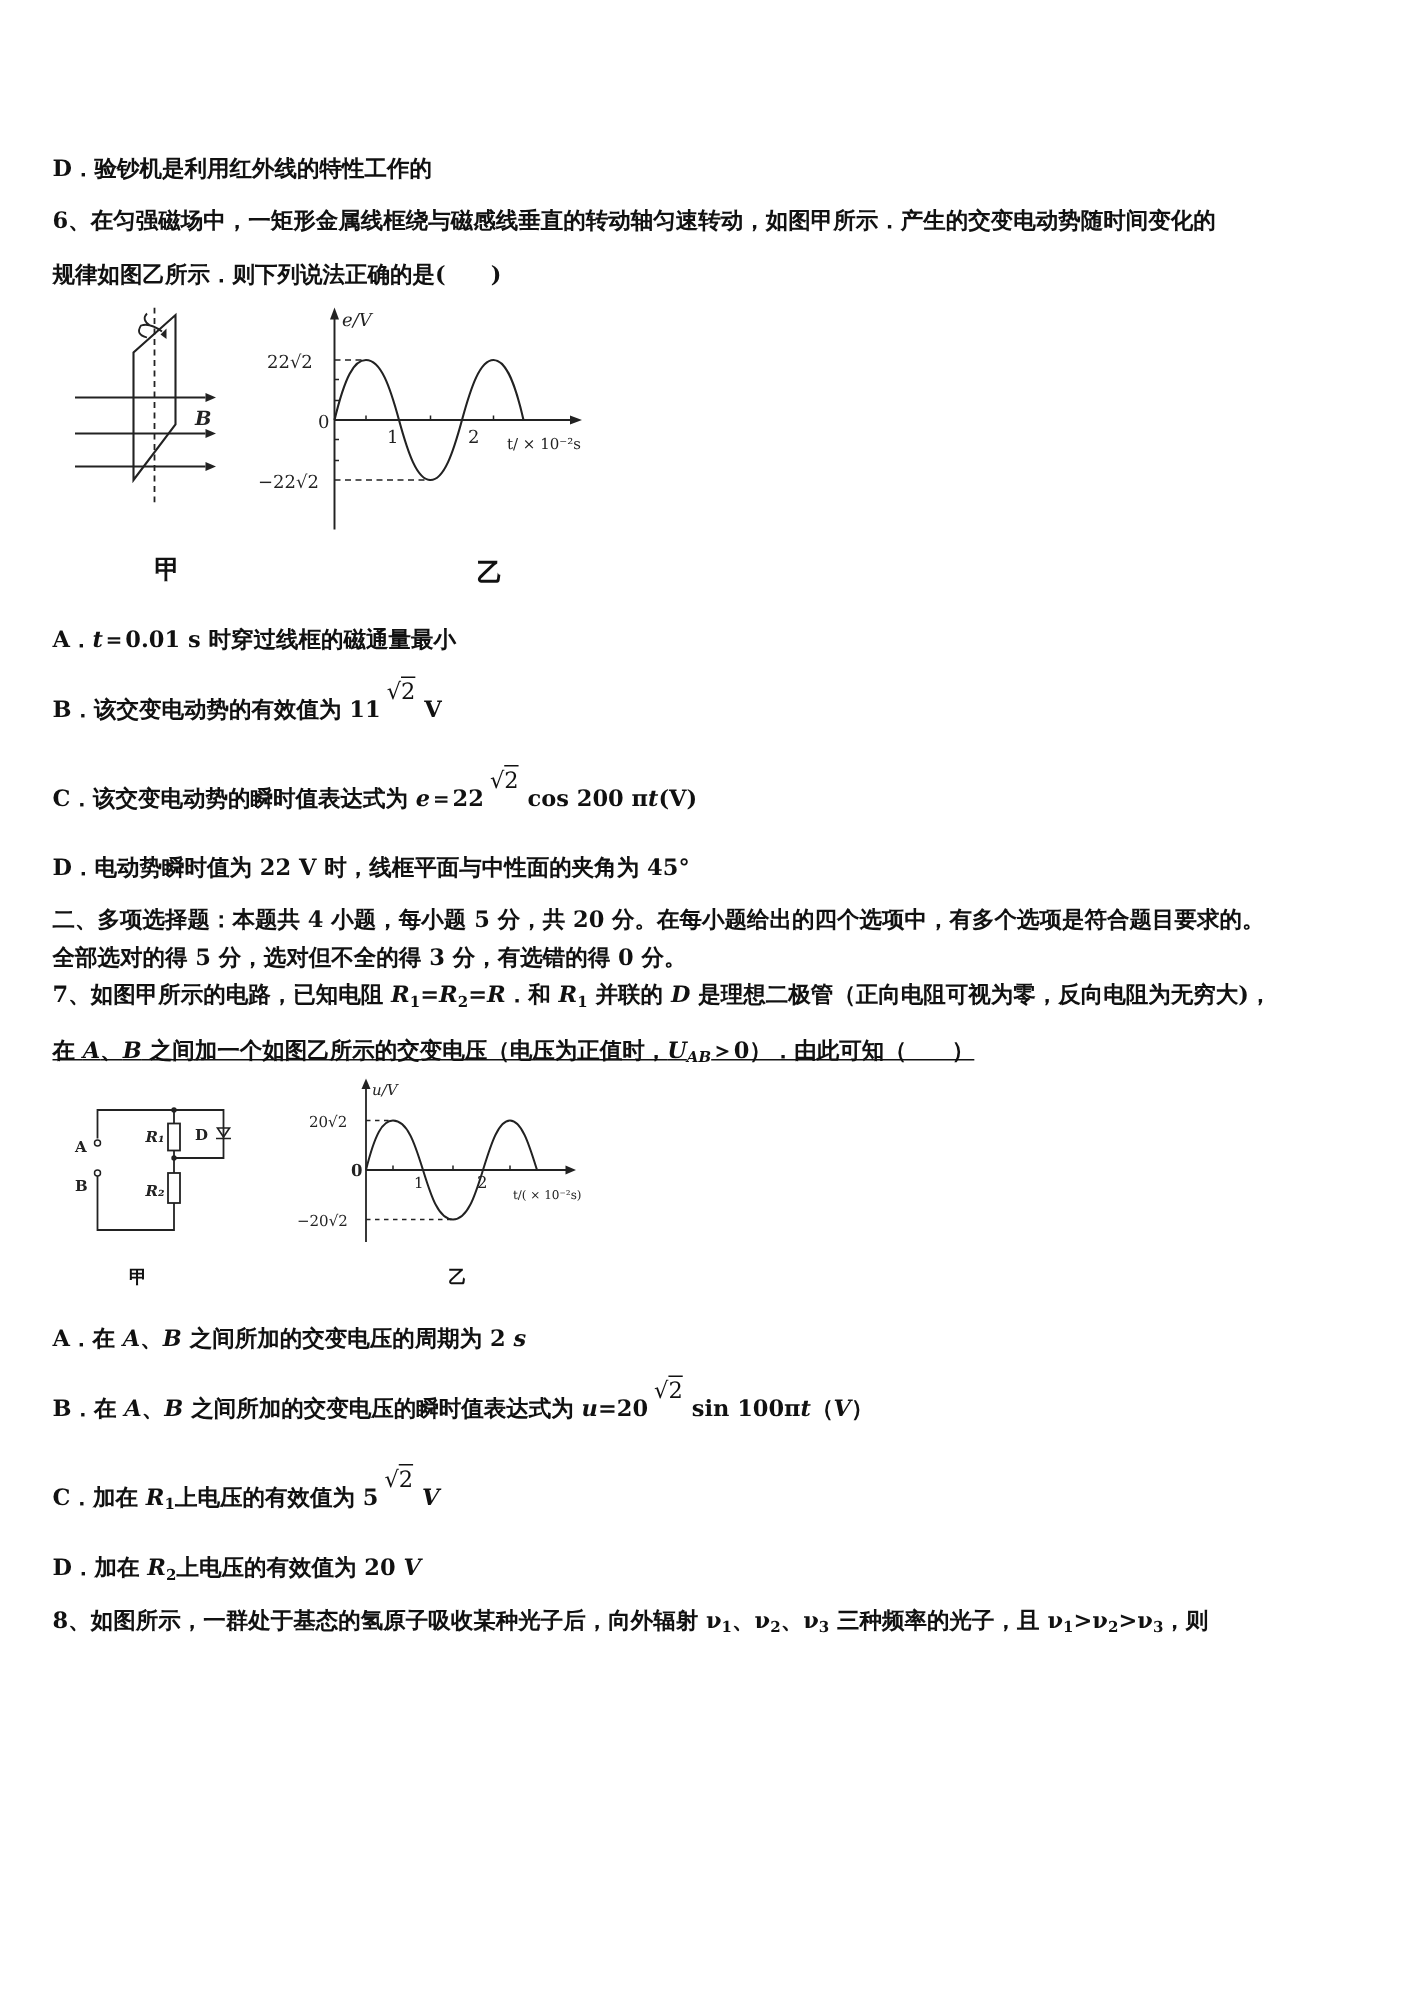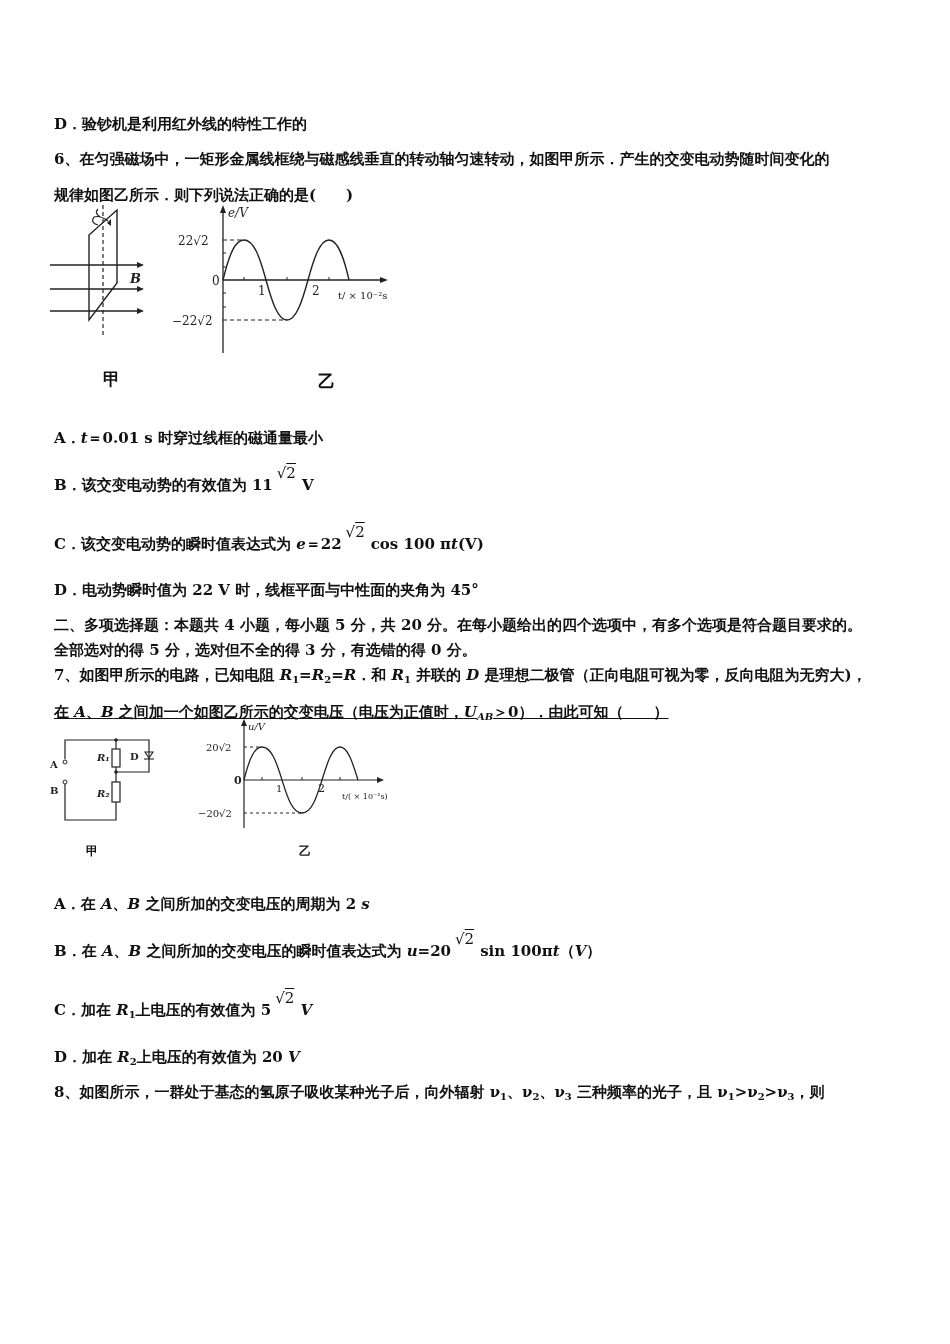--- a/index.html
+++ b/index.html
@@ -2,24 +2,23 @@
 <html><head>
 <meta charset="utf-8">
 <style>
   html, body { margin: 0; padding: 0; background: #ffffff; }
   body {
     width: 950px; height: 1344px; position: relative; overflow: hidden;
     font-family: "DejaVu Serif", "Liberation Serif", serif;
     color: #111111;
   }
   .line {
-    position: absolute; left: 54px;
+    position: absolute; left: 35px;
     font-size: 15px; line-height: 20px; white-space: nowrap;
     font-weight: bold;
-    margin-top: 12px;
   }
   .it { font-style: italic; }
   sub { font-size: 10px; vertical-align: -3px; line-height: 0; }
   .sqrt { display: inline-block; position: relative; top: -12px; font-weight: normal; font-size: 15px; margin: 0 6px 0 4px; }
   .sqrt .rad { font-family: "DejaVu Serif", serif; }
   .sqrt .num { text-decoration: overline; }
   .fig { position: absolute; }
   .fig svg { display: block; }
   .caption { position: absolute; font-size: 17px; font-weight: bold; font-family: "DejaVu Sans", sans-serif; }
   .caption.small { font-size: 12px; }
@@ -85,21 +84,21 @@
 </div>
 <div class="caption" style="left:318px; top:370px;">乙</div>
 
 <div class="line" style="top:416px;">
   <span>A．</span><span class="it">t</span><span>＝0.01 s 时穿过线框的磁通量最小</span>
 </div>
 <div class="line" style="top:463px;">
   <span>B．该交变电动势的有效值为 11</span><span class="sqrt"><span class="rad">√</span><span class="num">2</span></span><span>V</span>
 </div>
 <div class="line" style="top:522px;">
-  <span>C．该交变电动势的瞬时值表达式为 </span><span class="it">e</span><span>＝22</span><span class="sqrt"><span class="rad">√</span><span class="num">2</span></span><span>cos 100 π</span><span class="it">t</span><span>(V)</span>
+  <span>C．该交变电动势的瞬时值表达式为 </span><span class="it">e</span><span>＝22</span><span class="sqrt"><span class="rad">√</span><span class="num">2</span></span><span>cos 200 π</span><span class="it">t</span><span>(V)</span>
 </div>
 <div class="line" style="top:568px;">D．电动势瞬时值为 22 V 时，线框平面与中性面的夹角为 45°</div>
 
 <div class="line" style="top:603px;">二、多项选择题：本题共 4 小题，每小题 5 分，共 20 分。在每小题给出的四个选项中，有多个选项是符合题目要求的。</div>
 <div class="line" style="top:628px;">全部选对的得 5 分，选对但不全的得 3 分，有选错的得 0 分。</div>
 
 <div class="line" style="top:653px;">
   <span>7、如图甲所示的电路，已知电阻 </span><span class="it">R</span><sub>1</sub><span>=</span><span class="it">R</span><sub>2</sub><span>=</span><span class="it">R</span><span>．和 </span><span class="it">R</span><sub>1</sub><span> 并联的 </span><span class="it">D</span><span> 是理想二极管（正向电阻可视为零，反向电阻为无穷大)，</span>
 </div>
 <div class="line" style="top:690px;text-decoration:underline;">

